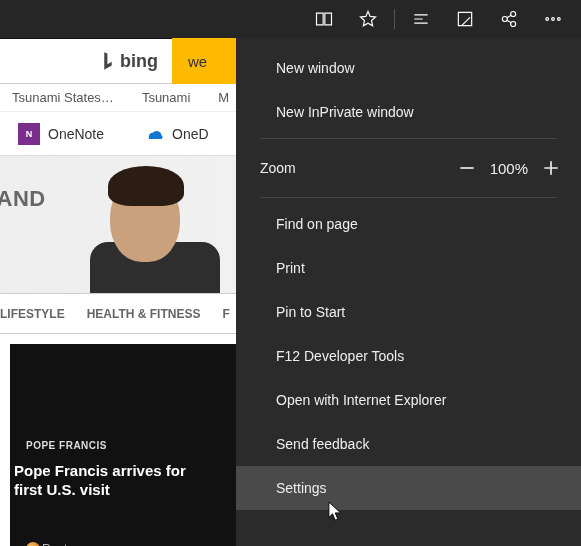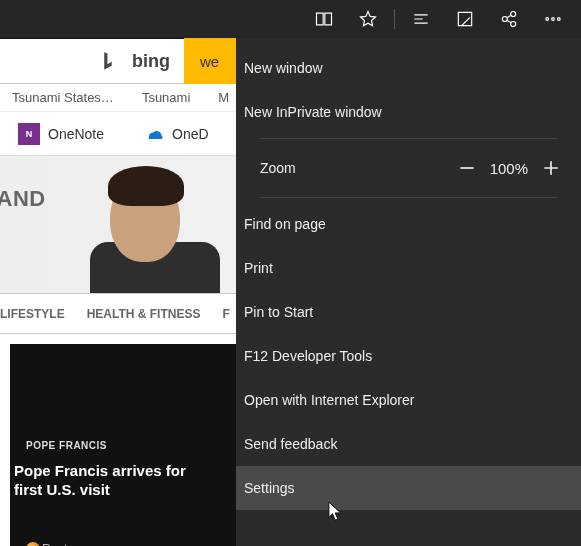--- a/index.html
+++ b/index.html
@@ -6,21 +6,21 @@
   body { width: 581px; height: 546px; overflow: hidden; background: #fff; position: relative; }
 
   
   .titlebar { height: 38px; background: #262626; display: flex; justify-content: flex-end; align-items: center; padding-right: 6px; gap: 0; }
   .titlebar .tool { width: 44px; height: 38px; display: flex; align-items: center; justify-content: center; color: #fff; }
   .titlebar .sep { width: 1px; height: 20px; background: #555; margin: 0 4px; }
   .titlebar svg { width: 20px; height: 20px; stroke: #fff; fill: none; stroke-width: 1.4; }
 
   
   .searchbar { height: 46px; border-top: 1px solid #111; border-bottom: 1px solid #ccc; display: flex; align-items: center; padding-left: 100px; background:#fff;}
-  .bing { display:flex; align-items:center; font-weight:600; color:#444; font-size:18px; gap:16px;}
+  .bing { display:flex; align-items:center; font-weight:600; color:#444; font-size:18px; gap:4px;}
   .bing svg { width:16px; height:20px; fill:#444;}
   .searchbtn { background:#ffb900; height:46px; width:80px; margin-left:14px; display:flex; align-items:center; justify-content:flex-start; padding-left:16px; color:#333; font-size:15px;}
 
   
   .trending { height:28px; display:flex; align-items:center; gap:28px; padding-left:12px; font-size:13px; color:#555; border-bottom:1px solid #eee;}
   
   .approw { height:44px; display:flex; align-items:center; gap:40px; padding-left:18px; border-bottom:1px solid #ddd;}
   .appitem { display:flex; align-items:center; gap:8px; font-size:14px; color:#333;}
   .onenoteicon { width:22px; height:22px; background:#7b2f8c; color:#fff; font-size:9px; font-weight:bold; display:flex; align-items:center; justify-content:center;}
   .odriveicon { width:20px; height:14px; }
@@ -40,21 +40,21 @@
   
   .article-area{ position:relative; height:212px; background:#fff; padding:10px;}
   .hero-card{ width:248px; height:224px; background:#111; color:#fff; position:relative; overflow:hidden;}
   .hero-card .badge{ position:absolute; left:16px; top:96px; font-size:10px; font-weight:700; letter-spacing:0.5px; color:#ddd;}
   .hero-card .headline{ position:absolute; left:4px; top:118px; font-size:15px; font-weight:600; line-height:1.25; width:200px; color:#fff;}
   .hero-card .src{ position:absolute; left:16px; bottom:12px; display:flex; align-items:center; gap:2px; font-size:12px; color:#bbb;}
   .src-dot{width:14px;height:14px;border-radius:50%;background:radial-gradient(circle at 35% 35%, #ffb95c, #c66a12);}
 
   
   .menu { position:absolute; top:38px; right:0; width:345px; height:508px; background:#2b2b2b; color:#fff; z-index:50; display:flex; flex-direction:column; padding-top:8px;}
-  .menu-item { height:44px; display:flex; align-items:center; padding:0 8px; font-size:14px; color:#eee; cursor:pointer;}
+  .menu-item { height:44px; display:flex; align-items:center; padding:0 40px; font-size:14px; color:#eee; cursor:pointer;}
   .menu-item.hover{ background:#4a4a4a;}
   .menu-sep{ height:1px; background:#444; margin:4px 24px;}
   .zoom-row{ height:50px; display:flex; align-items:center; padding:0 18px 0 24px; font-size:14px; gap:11px; color:#eee;}
   .zoom-row .spacer{flex:1;}
   .zoom-btn{ width:24px;height:24px;display:flex;align-items:center;justify-content:center;}
   .zoom-btn svg{width:20px;height:20px;stroke:#eee;stroke-width:2;fill:none;}
   .zoom-val{ font-size:15px;}
 
   .cursor{position:absolute; left:328px; top:501px; z-index:60;}
   .cursor svg{width:18px;height:22px;}

